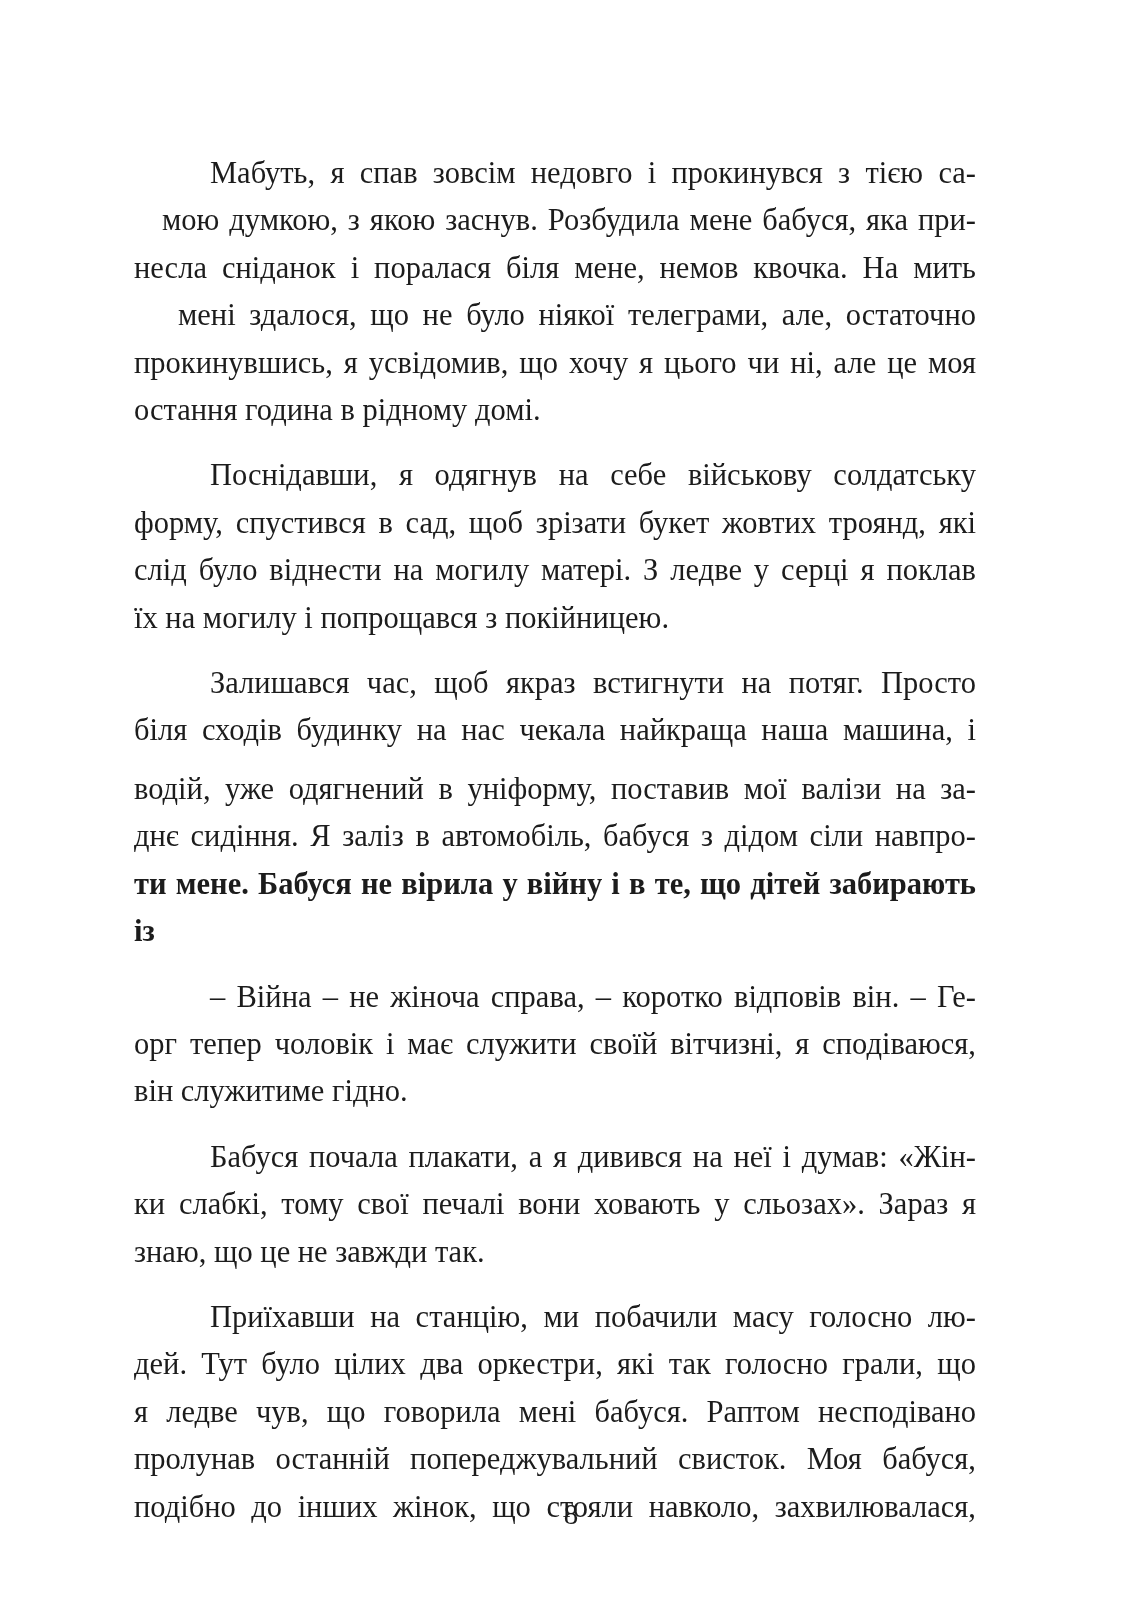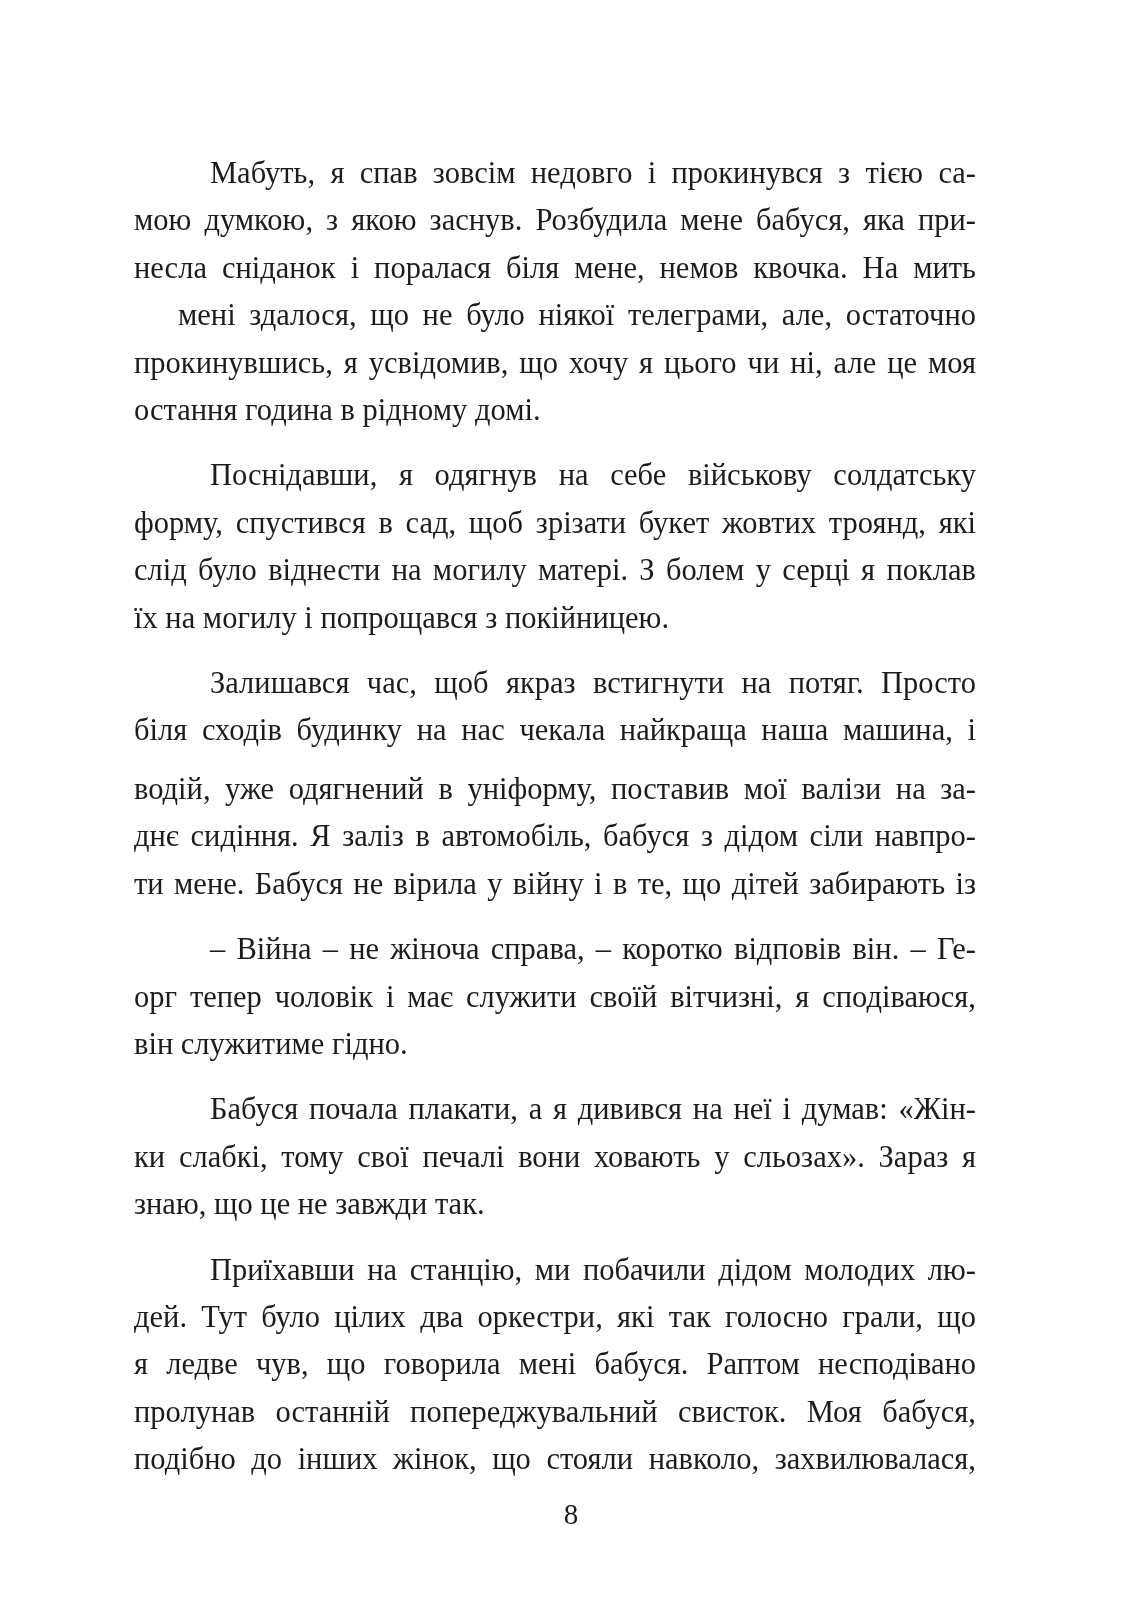--- a/index.html
+++ b/index.html
@@ -60,56 +60,56 @@
     }
   </style>
 </head>
 <body>
 
 <div class="page">
   <div class="text-block">
 
     <div class="para-lines">
       <span class="line first" style="white-space: normal; text-align-last: justify;">Мабуть, я спав зовсім недовго і прокинувся з тією са-</span>
-      <span class="line" style="white-space: normal; text-align-last: justify;">мою думкою, з якою заснув. Розбудила мене бабуся, яка при-</span>
+      <span class="line" style="white-space: normal; text-align-last: justify; margin-left: 28px;">мою думкою, з якою заснув. Розбудила мене бабуся, яка при-</span>
       <span class="line" style="white-space: normal; text-align-last: justify;">несла сніданок і поралася біля мене, немов квочка. На мить</span>
       <span class="line" style="white-space: normal; text-align-last: justify; margin-left: 44px;">мені здалося, що не було ніякої телеграми, але, остаточно</span>
       <span class="line" style="white-space: normal; text-align-last: justify;">прокинувшись, я усвідомив, що хочу я цього чи ні, але це моя</span>
       <span class="line last">остання година в рідному домі.</span>
     </div>
 
     <div class="para-lines">
       <span class="line first" style="white-space: normal; text-align-last: justify;">Поснідавши, я одягнув на себе військову солдатську</span>
       <span class="line" style="white-space: normal; text-align-last: justify;">форму, спустився в сад, щоб зрізати букет жовтих троянд, які</span>
-      <span class="line" style="white-space: normal; text-align-last: justify;">слід було віднести на могилу матері. З болем у серці я поклав</span>
+      <span class="line" style="white-space: normal; text-align-last: justify;">слід було віднести на могилу матері. З ледве у серці я поклав</span>
       <span class="line last">їх на могилу і попрощався з покійницею.</span>
     </div>
 
     <div class="para-lines">
       <span class="line first" style="white-space: normal; text-align-last: justify;">Залишався час, щоб якраз встигнути на потяг. Просто</span>
       <span class="line" style="white-space: normal; text-align-last: justify;">біля сходів будинку на нас чекала найкраща наша машина, і</span>
       <span class="line" style="white-space: normal; text-align-last: justify; margin-top: 11px;">водій, уже одягнений в уніформу, поставив мої валізи на за-</span>
       <span class="line" style="white-space: normal; text-align-last: justify;">днє сидіння. Я заліз в автомобіль, бабуся з дідом сіли навпро-</span>
-      <span class="line" style="white-space: normal; text-align-last: justify;">ти мене. Бабуся не вірила у війну і в те, що дітей забирають із</span>
+      <span class="line" style="white-space: normal; text-align-last: justify; font-weight: bold;">ти мене. Бабуся не вірила у війну і в те, що дітей забирають із</span>
     </div>
 
     <div class="para-lines">
       <span class="line first" style="white-space: normal; text-align-last: justify;">– Війна – не жіноча справа, – коротко відповів він. – Ге-</span>
       <span class="line" style="white-space: normal; text-align-last: justify;">орг тепер чоловік і має служити своїй вітчизні, я сподіваюся,</span>
       <span class="line last">він служитиме гідно.</span>
     </div>
 
     <div class="para-lines">
       <span class="line first" style="white-space: normal; text-align-last: justify; margin-top: 12px;">Бабуся почала плакати, а я дивився на неї і думав: «Жін-</span>
       <span class="line" style="white-space: normal; text-align-last: justify;">ки слабкі, тому свої печалі вони ховають у сльозах». Зараз я</span>
       <span class="line last">знаю, що це не завжди так.</span>
     </div>
 
     <div class="para-lines">
-      <span class="line first" style="white-space: normal; text-align-last: justify;">Приїхавши на станцію, ми побачили дідом молодих лю-</span>
+      <span class="line first" style="white-space: normal; text-align-last: justify;">Приїхавши на станцію, ми побачили масу голосно лю-</span>
       <span class="line" style="white-space: normal; text-align-last: justify;">дей. Тут було цілих два оркестри, які так голосно грали, що</span>
       <span class="line" style="white-space: normal; text-align-last: justify;">я ледве чув, що говорила мені бабуся. Раптом несподівано</span>
       <span class="line" style="white-space: normal; text-align-last: justify;">пролунав останній попереджувальний свисток. Моя бабуся,</span>
       <span class="line" style="white-space: normal; text-align-last: justify;">подібно до інших жінок, що стояли навколо, захвилювалася,</span>
     </div>
 
   </div>
 
   <div class="page-number">8</div>
 </div>

